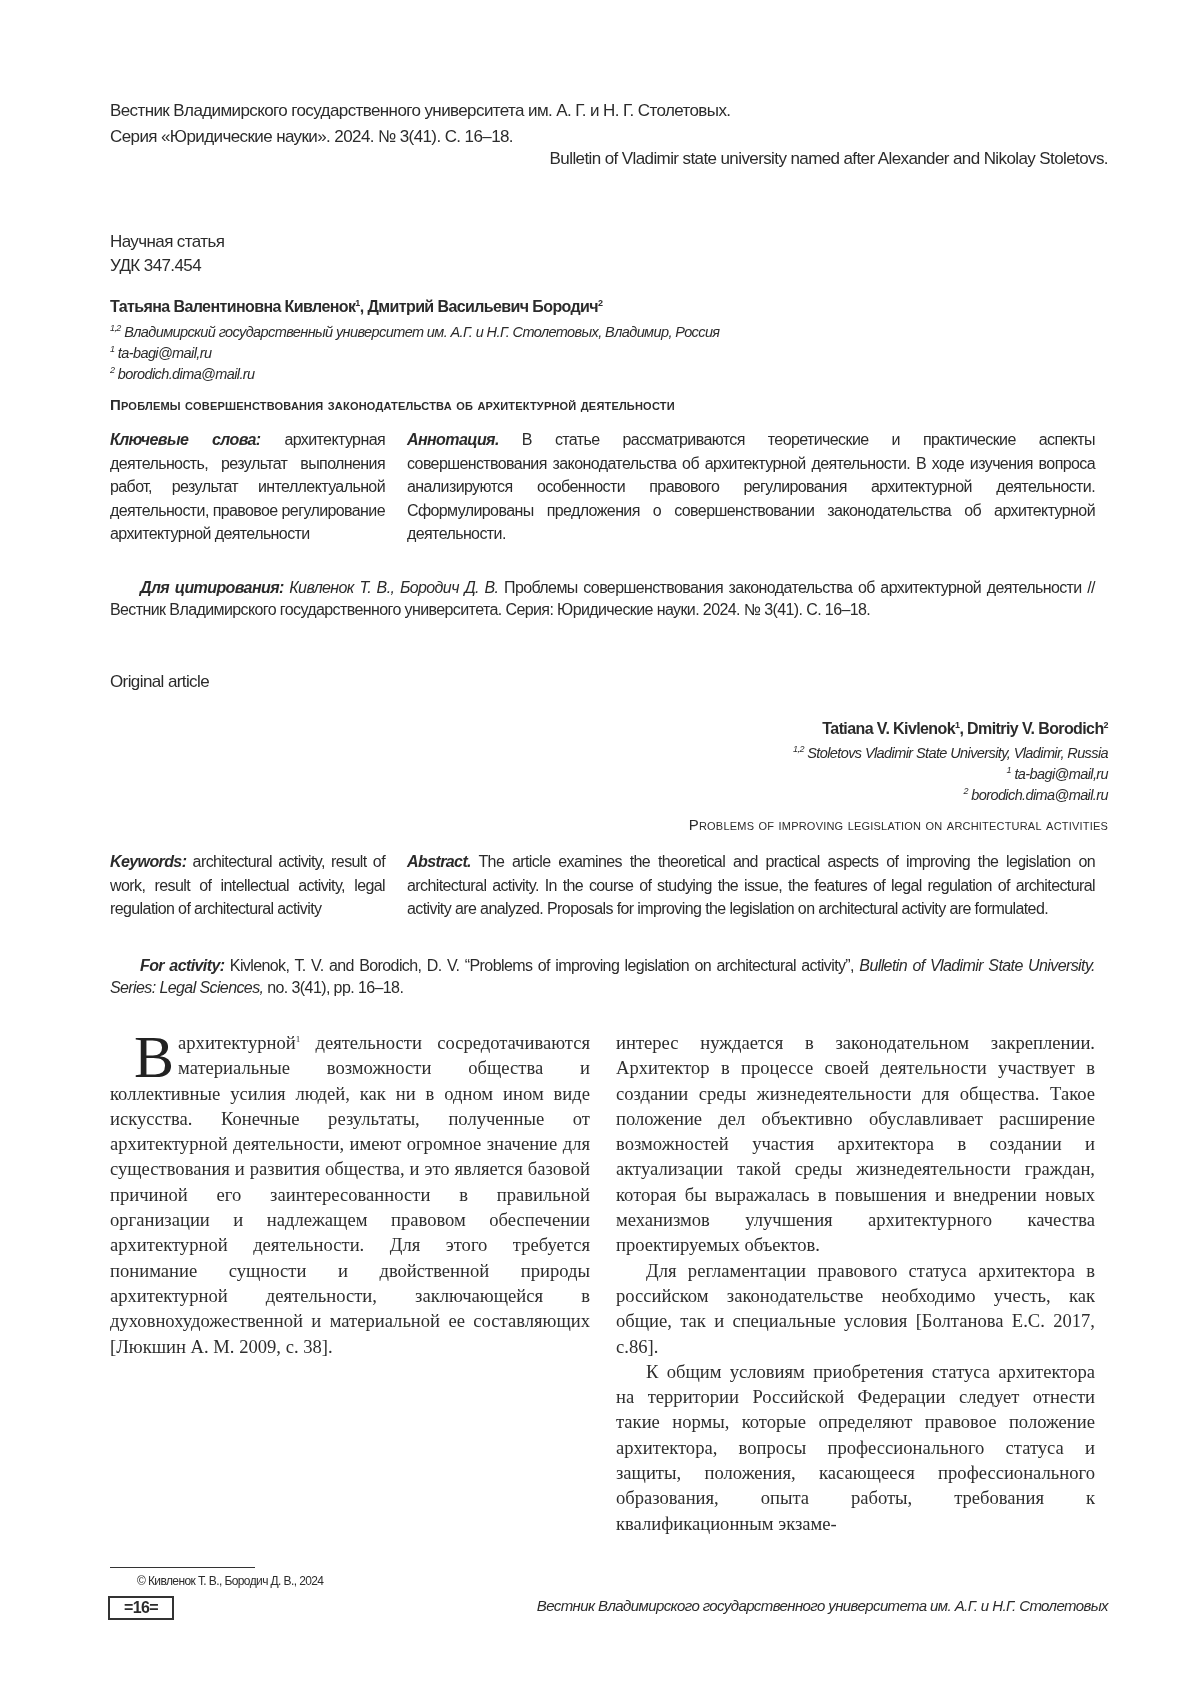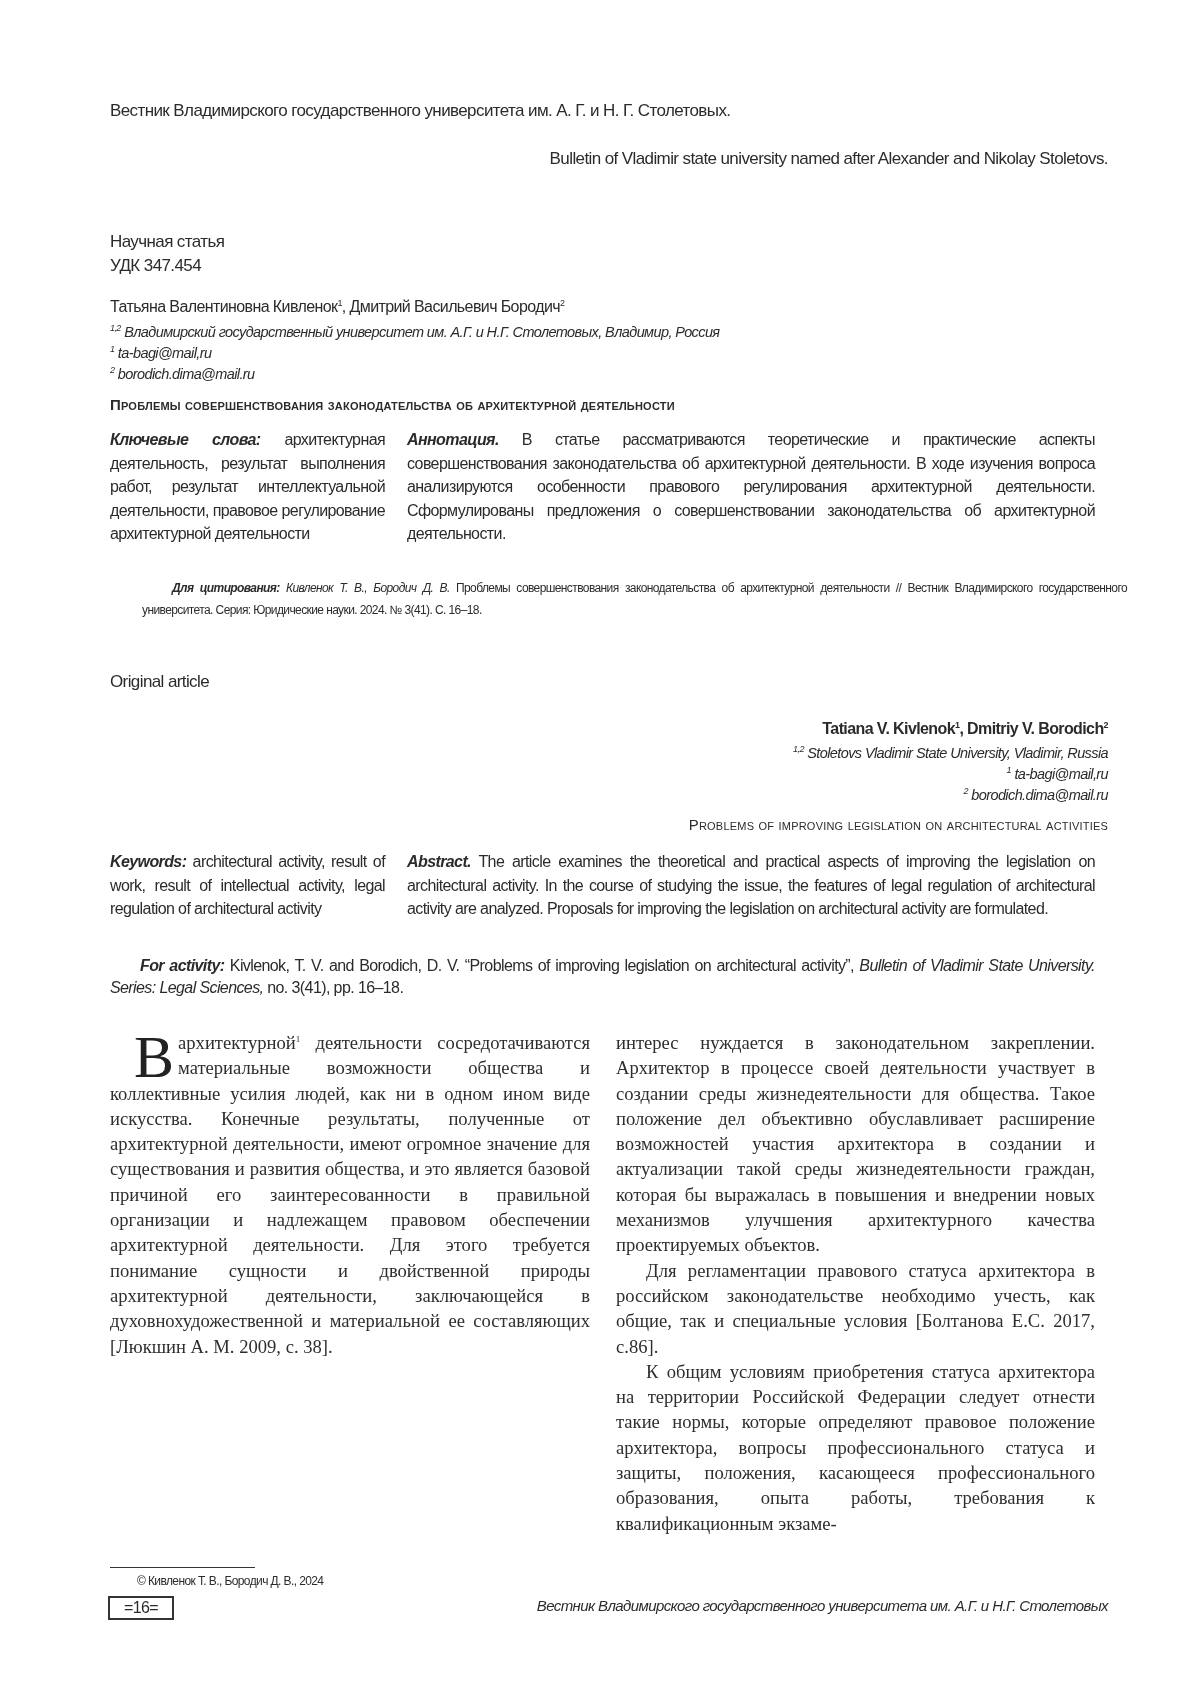--- a/index.html
+++ b/index.html
@@ -6,32 +6,32 @@
   body { width: 1200px; height: 1698px; position: relative; overflow: hidden; color: #2b2b2b; }
   .cond { font-family: "Liberation Sans", "DejaVu Sans", sans-serif; letter-spacing: -0.6px; }
   .serif { font-family: "Liberation Serif", "DejaVu Serif", serif; }
   .abs { position: absolute; }
 
   .header-ru { left: 110px; top: 98px; width: 1000px; font-size: 17px; line-height: 26px; }
   .header-en { right: 92px; top: 146px; width: 900px; text-align: right; font-size: 17px; line-height: 26px; }
 
   .meta { left: 110px; top: 230px; font-size: 17px; line-height: 24px; }
 
-  .authors-ru { left: 110px; top: 298px; font-size: 16px; font-weight: normal; }
+  .authors-ru { left: 110px; top: 298px; font-size: 16px; font-weight: bold; }
   .aff { font-style: italic; font-size: 14.5px; line-height: 21px; }
   .aff-ru { left: 110px; top: 322px; }
   sup { font-size: 9px; vertical-align: super; line-height: 0; }
 
   .title-ru { left: 110px; top: 396px; font-size: 15px; font-weight: bold; font-variant: small-caps; letter-spacing: 0.2px; }
 
   .kw { left: 110px; top: 428px; width: 275px; font-size: 16px; line-height: 23.5px; text-align: justify; }
   .abstract { left: 407px; top: 428px; width: 688px; font-size: 16px; line-height: 23.5px; text-align: justify; }
   .label-bi { font-weight: bold; font-style: italic; }
 
-  .cite-ru { left: 110px; top: 577px; width: 985px; font-size: 12px; line-height: 22px; text-align: justify; text-indent: 30px; margin-left: 32px; }
+  .cite-ru { left: 110px; top: 577px; width: 985px; font-size: 16px; line-height: 22px; text-align: justify; text-indent: 30px; }
 
   .orig { left: 110px; top: 672px; font-size: 17px; }
 
   .authors-en { right: 92px; top: 720px; font-size: 16px; font-weight: bold; text-align: right; }
   .aff-en { right: 92px; top: 743px; text-align: right; }
   .title-en { right: 92px; top: 816px; font-size: 15px; font-weight: normal; font-variant: small-caps; letter-spacing: 0.2px; text-align: right; }
 
   .kw-en { left: 110px; top: 850px; width: 275px; font-size: 16px; line-height: 23.5px; text-align: justify; }
   .abstract-en { left: 407px; top: 850px; width: 688px; font-size: 16px; line-height: 23.5px; text-align: justify; }
   .cite-en { left: 110px; top: 955px; width: 985px; font-size: 16px; line-height: 22px; text-align: justify; text-indent: 30px; }
@@ -39,28 +39,29 @@
   .body-col { font-size: 18.6px; line-height: 25.3px; text-align: justify; color: #2e2e2e; }
   .col-left { left: 110px; top: 1030px; width: 480px; }
   .col-right { left: 616px; top: 1030px; width: 479px; }
   .body-col p { margin: 0; text-indent: 30px; }
   .body-col p.noindent { text-indent: 0; }
   .dropcap { float: left; font-size: 60px; line-height: 46px; margin: 4px 4px 0 24px; color: #222; }
 
   .fn-rule { left: 110px; top: 1567px; width: 145px; height: 1px; background: #333; }
   .copyright { left: 137px; top: 1574px; font-size: 12px; }
 
-  .pagebox { left: 108px; top: 1596px; width: 62px; height: 20px; border: 2px solid #333; font-size: 16px; font-weight: normal; line-height: 20px; text-align: center; box-sizing: content-box; }
+  .pagebox { left: 108px; top: 1596px; width: 62px; height: 20px; border: 2px solid #333; font-size: 16px; font-weight: bold; line-height: 20px; text-align: center; box-sizing: content-box; }
   .running { right: 92px; top: 1597px; font-size: 15px; font-style: italic; }
 </style>
 </head>
 <body>
 
 <div class="abs header-ru cond">
   <div>Вестник Владимирского государственного университета им. А. Г. и Н. Г. Столетовых.</div>
+  <div>Серия «Юридические науки». 2024. № 3(41). С. 16–18.</div>
 </div>
 <div class="abs header-en cond">
   <div>Bulletin of Vladimir state university named after Alexander and Nikolay Stoletovs.</div>
 </div>
 
 <div class="abs meta cond">
   <div>Научная статья</div>
   <div>УДК 347.454</div>
 </div>
 

